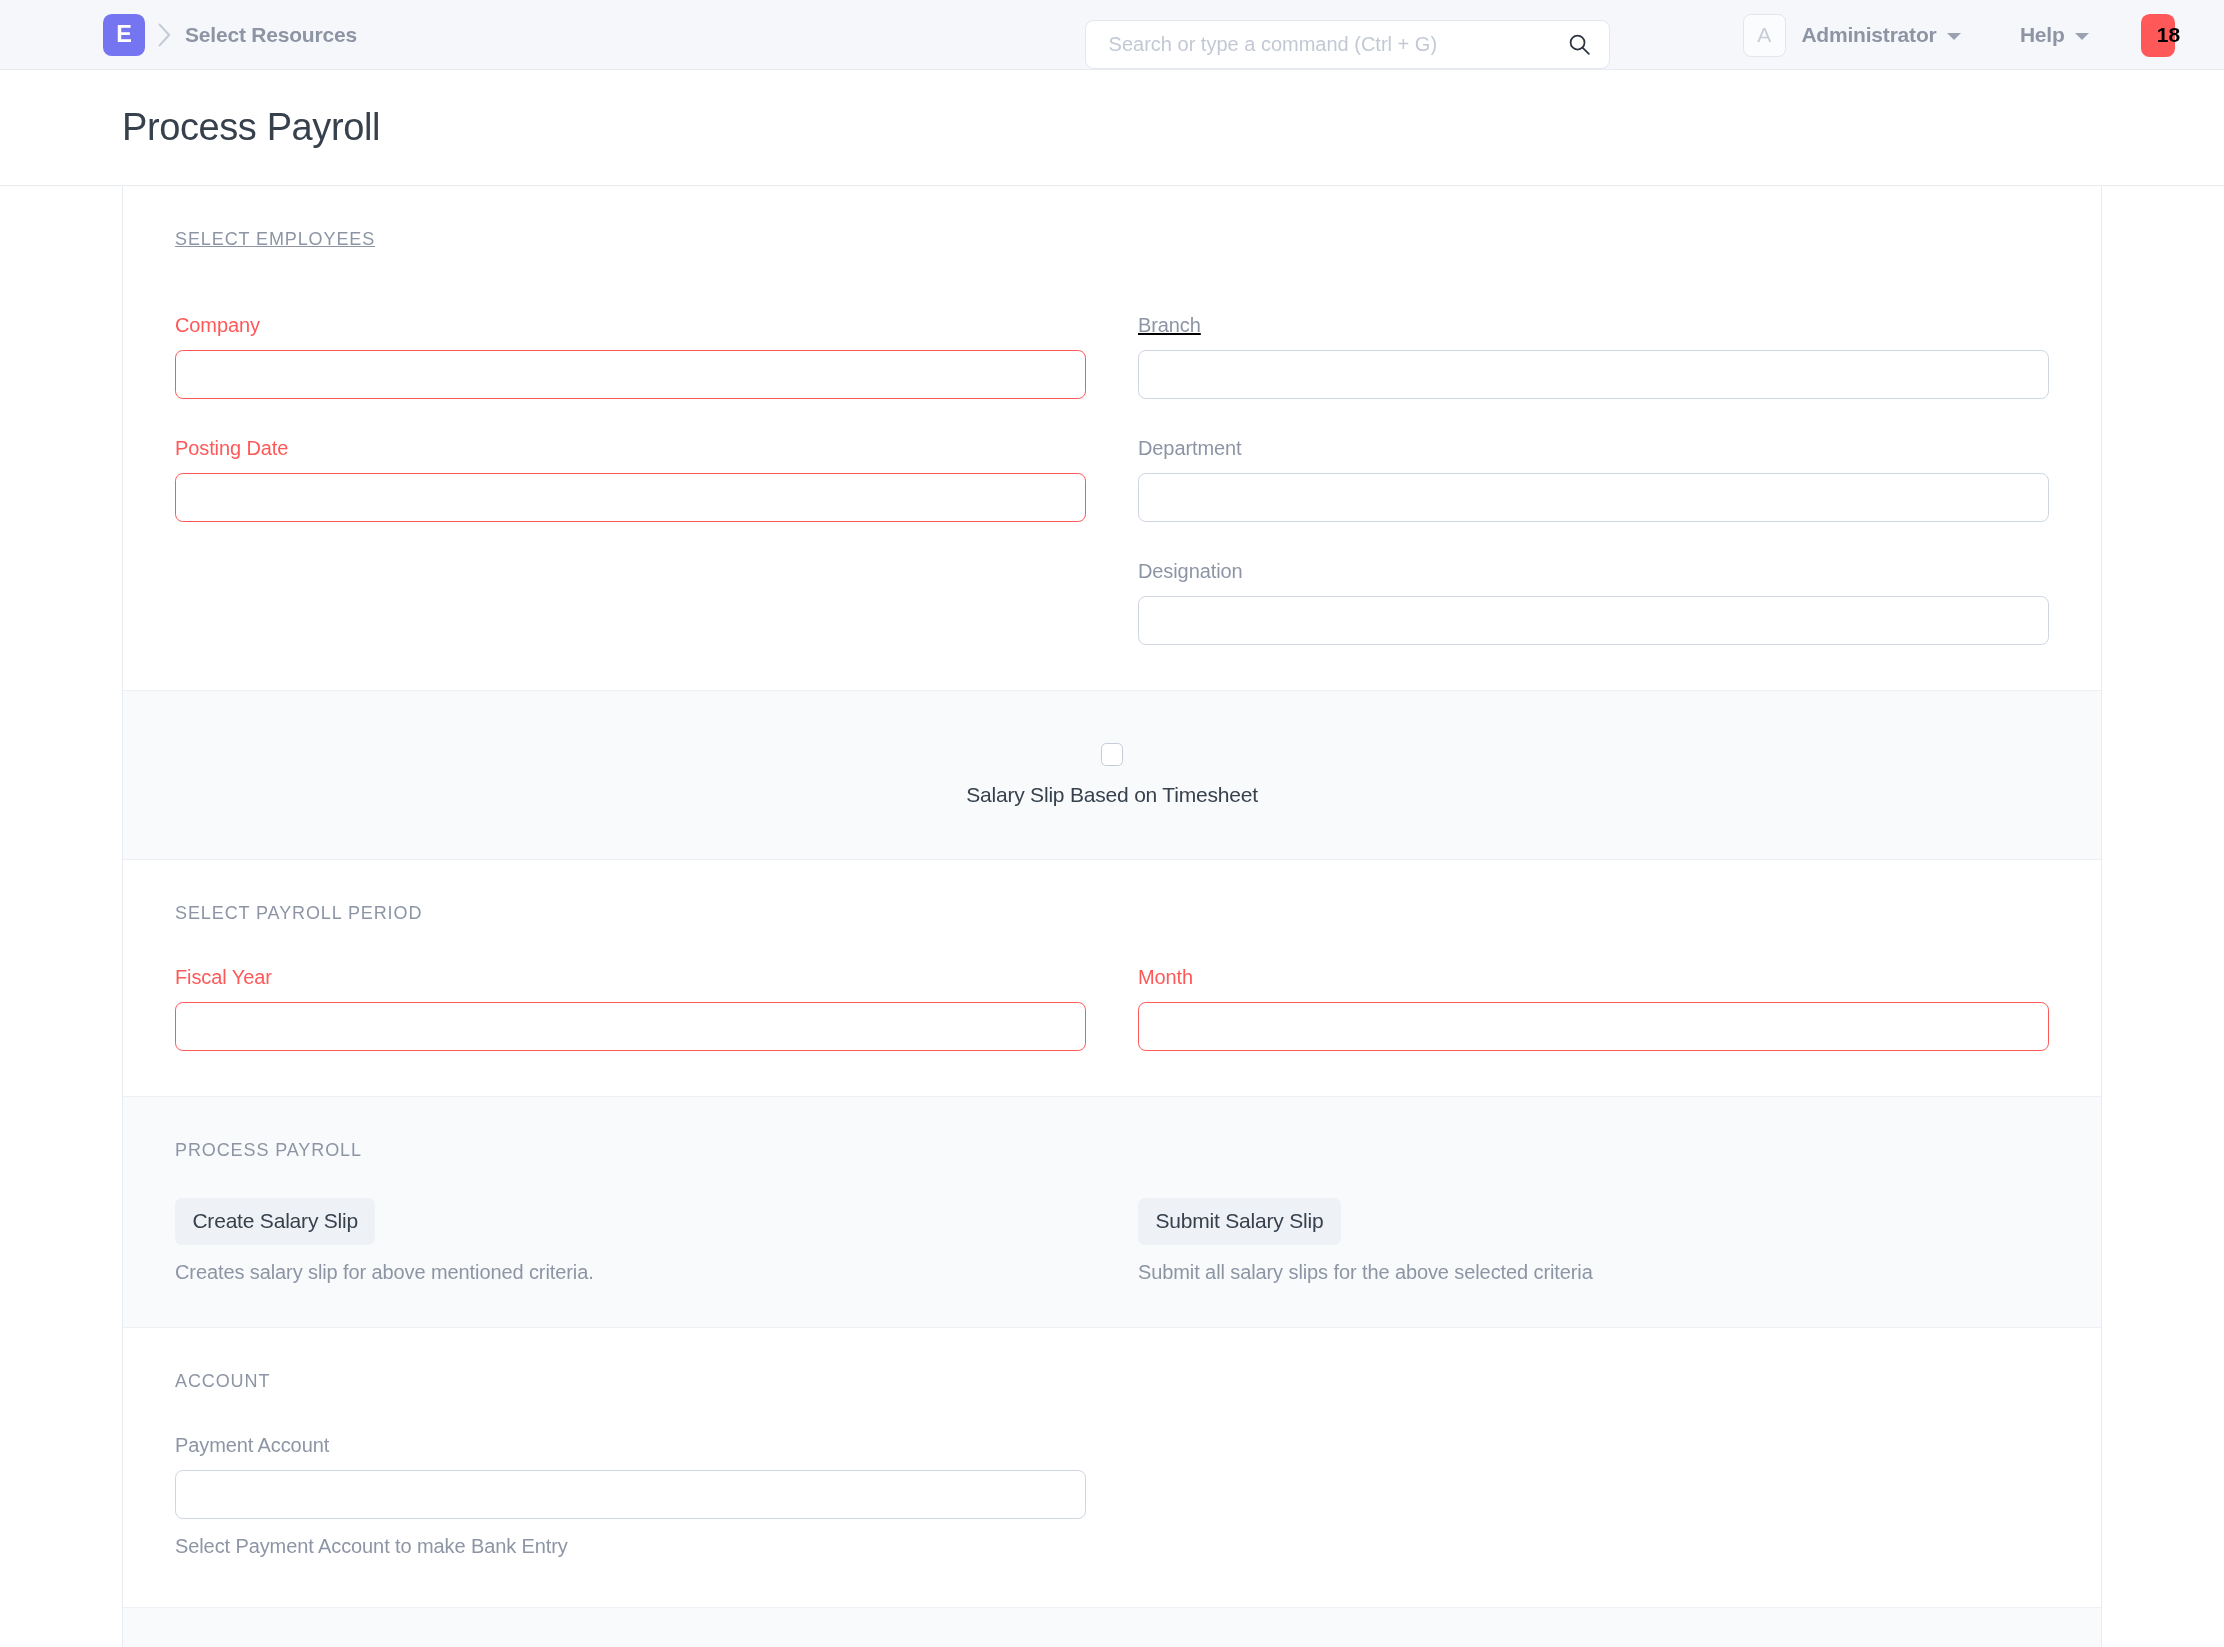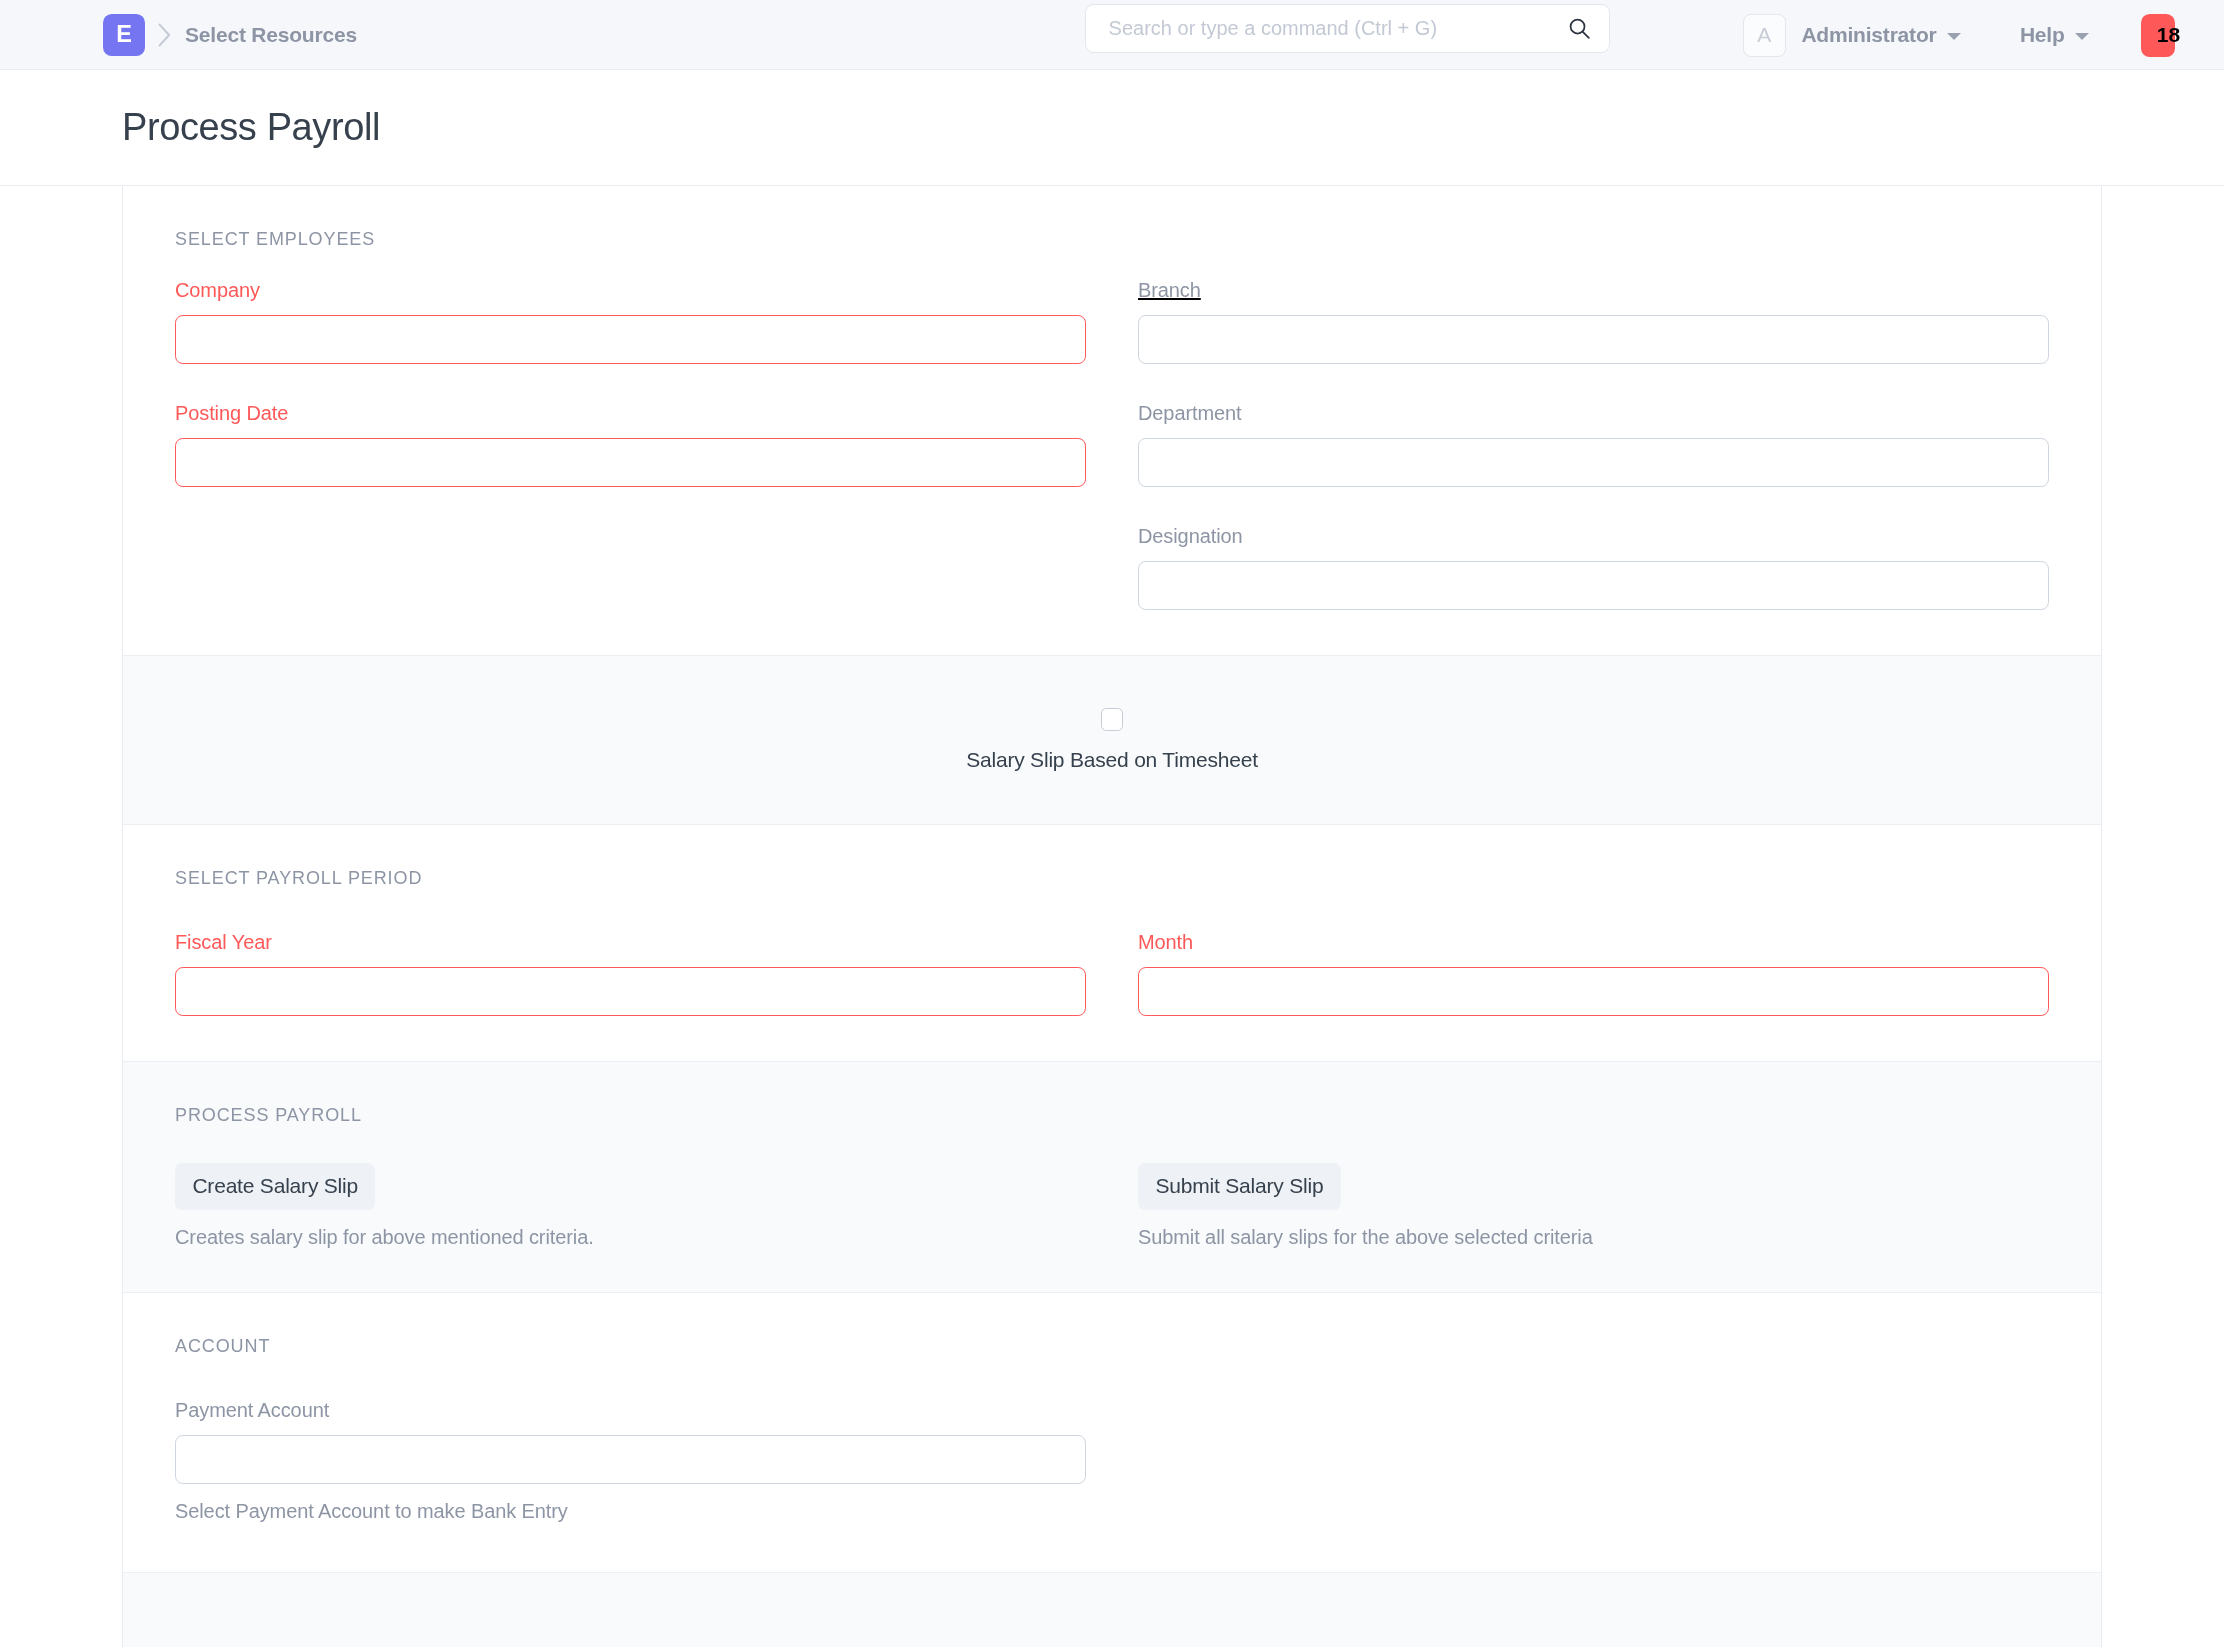--- a/index.html
+++ b/index.html
@@ -53,21 +53,21 @@
     top: 0;
     height: 70px;
     display: flex;
     align-items: center;
     gap: 0;
   }
 
   .search-wrap {
     position: absolute;
     left: 1085px;
-    top: 4px;
+    top: 20px;
     width: 525px;
     height: 49px;
   }
   .search-box {
     width: 100%;
     height: 49px;
     background: #ffffff;
     border: 0.9px solid #e2e6ed;
     border-radius: 8.7px;
     padding: 0 57px 0 22.6px;
@@ -284,21 +284,21 @@
   </div>
 </div>
 
 <div class="page-head">
   <h1 class="page-title">Process Payroll</h1>
 </div>
 
 <div class="card">
 
   <div class="section" style="padding-top:43px; padding-bottom:45px;">
-    <div class="section-label" style="margin-bottom:29px;">SELECT EMPLOYEES</div>
+    <div class="section-label" style="margin-bottom:64px;text-decoration:underline;">SELECT EMPLOYEES</div>
 
     <div class="grid2">
       <div class="col">
 
         <div class="field" style="margin-bottom:38px;">
           <label class="flabel req">Company</label>
           <input class="finput req" type="text" value="" style="">
         </div>
 
         <div class="field">

